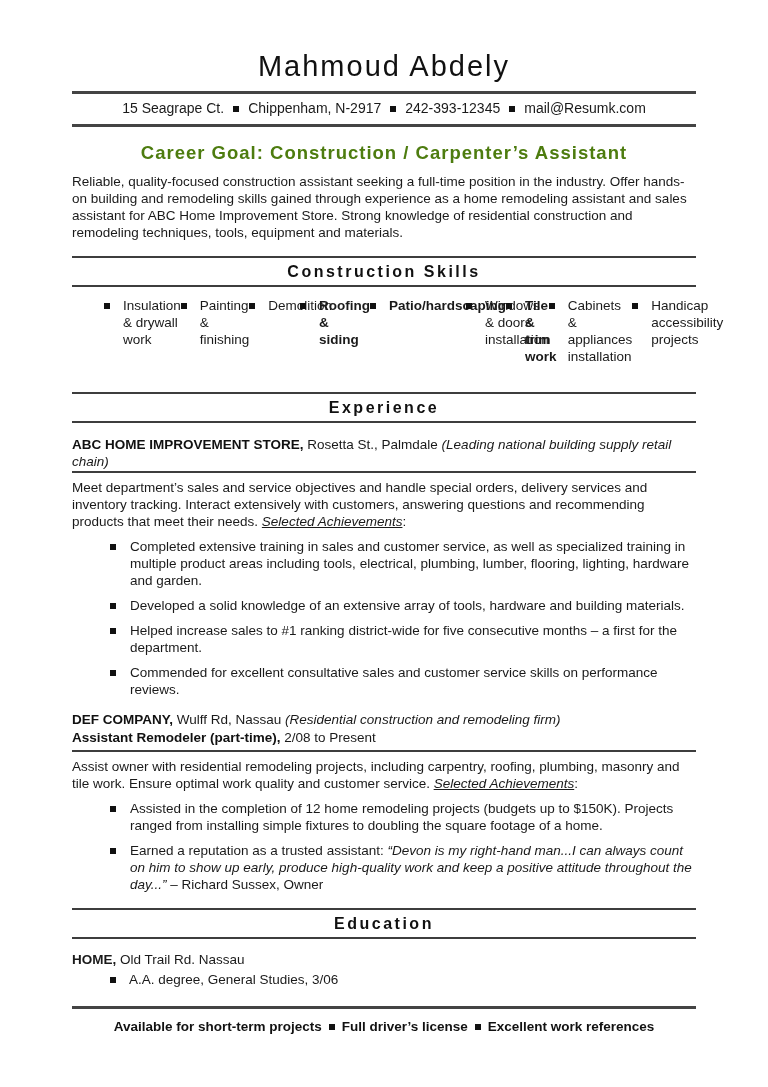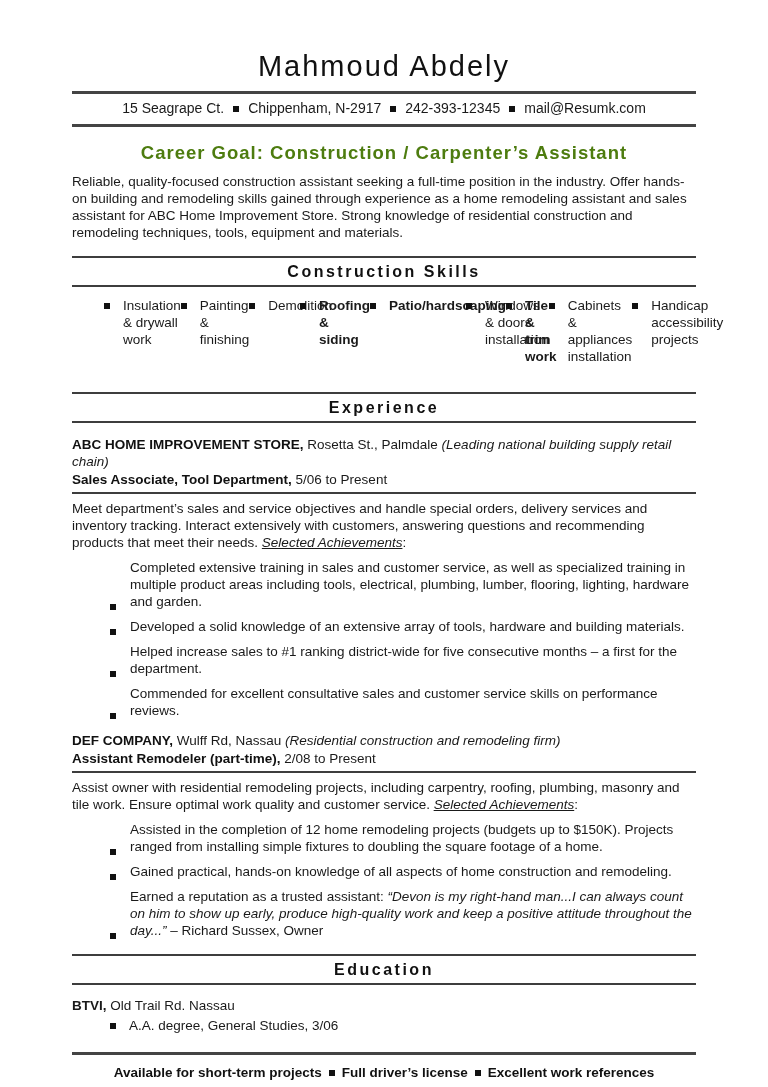--- a/index.html
+++ b/index.html
@@ -45,21 +45,21 @@
   .bullet-item .sq-b {
     flex:0 0 6px; width:6px; height:6px; background:#111;
     margin:6px 13px 0 0;
   }
   .company-line { margin:13px 0 1px 0; }
   .company-line b, .title-line b { color:#111; }
   .title-line { margin:0 0 4px 0; }
   .job-rule { border-top:2px solid #3d3d3d; }
   .ach { font-style:italic; text-decoration:underline; }
   ul.exp-list { list-style:none; margin:5px 0 0 0; padding:0; }
-  ul.exp-list .bullet-item { margin:8px 0 0 0; padding-left:38px;align-items:flex-end; }
+  ul.exp-list .bullet-item { margin:8px 0 0 0; padding-left:38px; }
   ul.exp-list .bullet-item .sq-b { margin-right:14px; }
   .quote-italic { font-style:italic; }
   .edu-line { margin:12px 0 0 0; }
   ul.edu-list { list-style:none; margin:3px 0 0 0; padding:0; }
   ul.edu-list .bullet-item { margin:2px 0 0 0; padding-left:38px; }
   .footer-rule { margin-top:18px; }
   .footer-line { text-align:center; font-weight:bold; padding-top:9px; font-size:13.5px; color:#111; }
   .footer-line .sq { margin:0 7px 1px 7px; }
 </style>
 </head>
@@ -126,23 +126,20 @@
     </div>
   </div>
 
   <div class="section-bar">
     <h2>Experience</h2>
   </div>
 
   <p class="company-line">
     <b>ABC HOME IMPROVEMENT STORE,</b><span> Rosetta St., Palmdale </span><i>(Leading national building supply retail chain)</i>
   </p>
-  <p class="title-line">
-    <b>Sales Associate, Tool Department,</b><span> 5/06 to Present</span>
-  </p>
   <div class="rule job-rule"></div>
   <p class="body">
     <span>Meet department’s sales and service objectives and handle special orders, delivery services and inventory tracking. Interact extensively with customers, answering questions and recommending products that meet their needs. </span><span class="ach">Selected Achievements</span><span>:</span>
   </p>
   <ul class="exp-list">
     <li class="bullet-item">
         <span class="sq-b"></span>
         <span>Completed extensive training in sales and customer service, as well as specialized training in multiple product areas including tools, electrical, plumbing, lumber, flooring, lighting, hardware and garden.</span>
       </li>
     <li class="bullet-item">
@@ -169,34 +166,30 @@
   <p class="body">
     <span>Assist owner with residential remodeling projects, including carpentry, roofing, plumbing, masonry and tile work. Ensure optimal work quality and customer service. </span><span class="ach">Selected Achievements</span><span>:</span>
   </p>
   <ul class="exp-list">
     <li class="bullet-item">
         <span class="sq-b"></span>
         <span>Assisted in the completion of 12 home remodeling projects (budgets up to $150K). Projects ranged from installing simple fixtures to doubling the square footage of a home.</span>
       </li>
     <li class="bullet-item">
         <span class="sq-b"></span>
-        <span>Gained practical, hands-on knowledge of all aspects of home construction and remodeling.</span>
-      </li>
-    <li class="bullet-item">
-        <span class="sq-b"></span>
         <span><span>Earned a reputation as a trusted assistant: </span><span class="quote-italic">“Devon is my right-hand man...I can always count on him to show up early, produce high-quality work and keep a positive attitude throughout the day...” </span><span>– Richard Sussex, Owner</span></span>
       </li>
   </ul>
 
   <div class="section-bar">
     <h2>Education</h2>
   </div>
 
   <p class="edu-line">
-    <b>BTVI,</b><span> Old Trail Rd. Nassau</span>
+    <b>HOME,</b><span> Old Trail Rd. Nassau</span>
   </p>
   <ul class="edu-list">
     <li class="bullet-item">
         <span class="sq-b"></span>
         <span>A.A. degree, General Studies, 3/06</span>
       </li>
   </ul>
 
   <div class="rule thick footer-rule"></div>
   <div class="footer-line">

